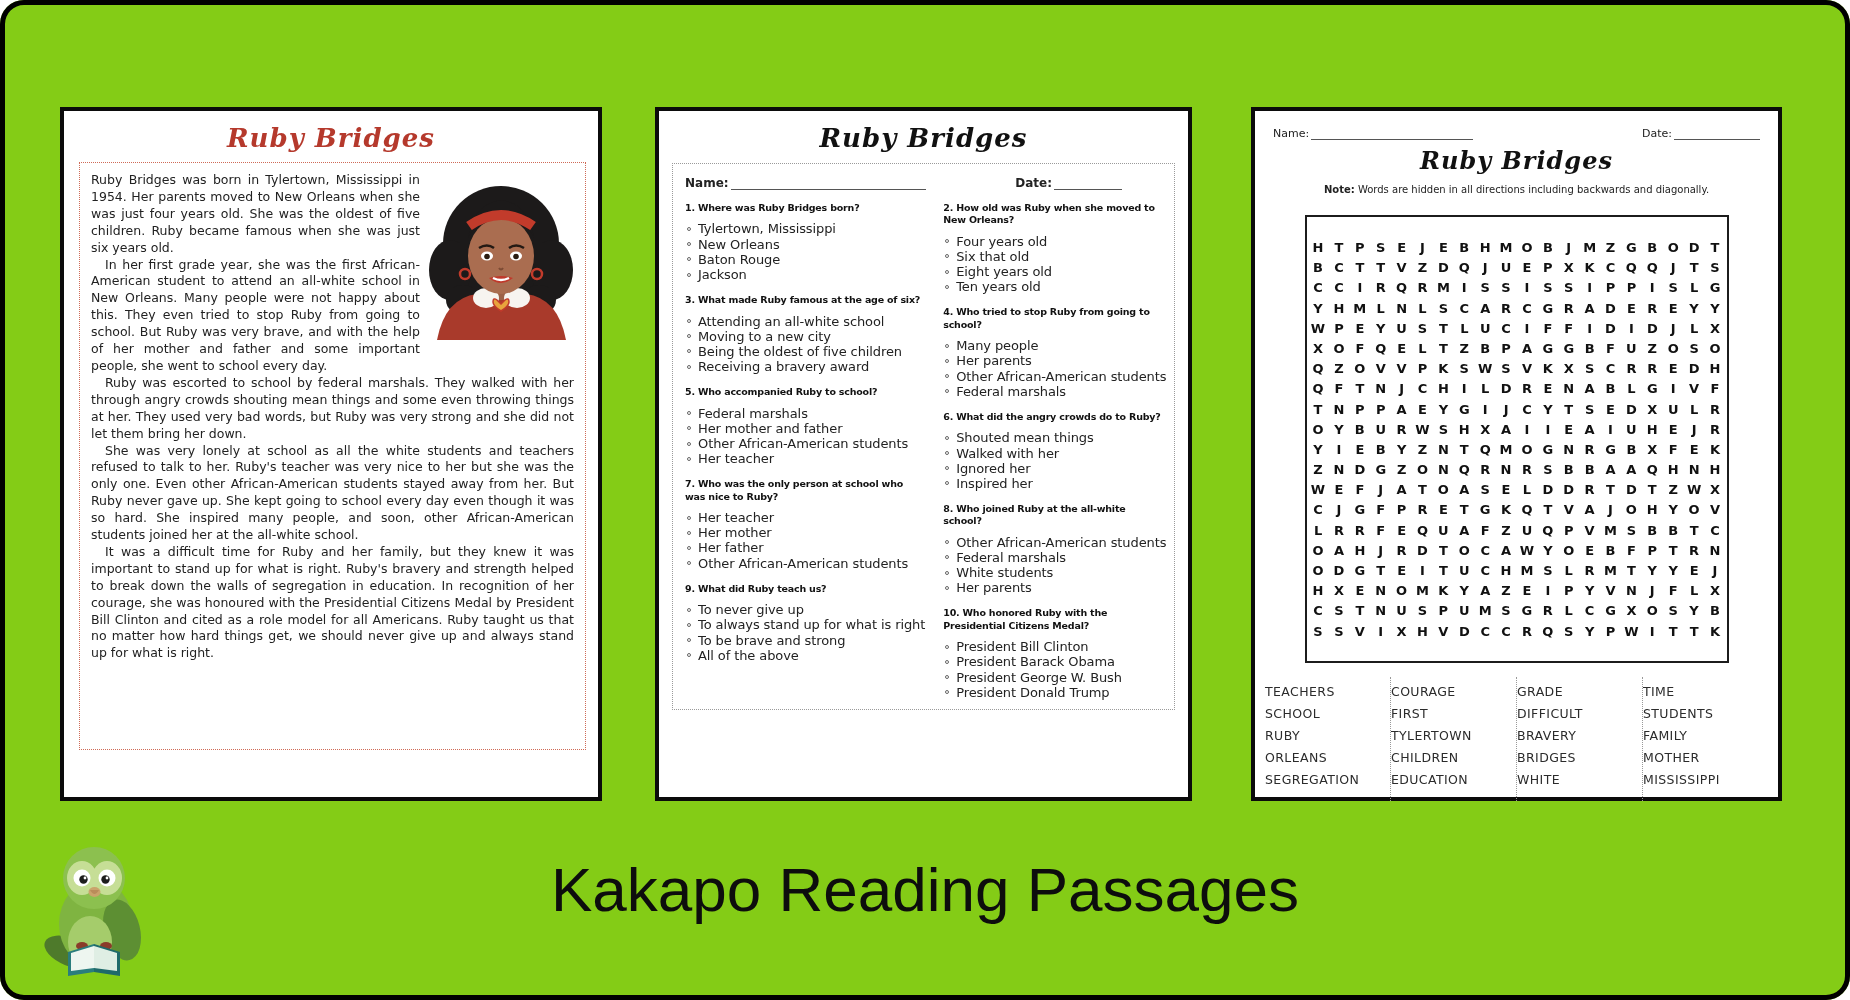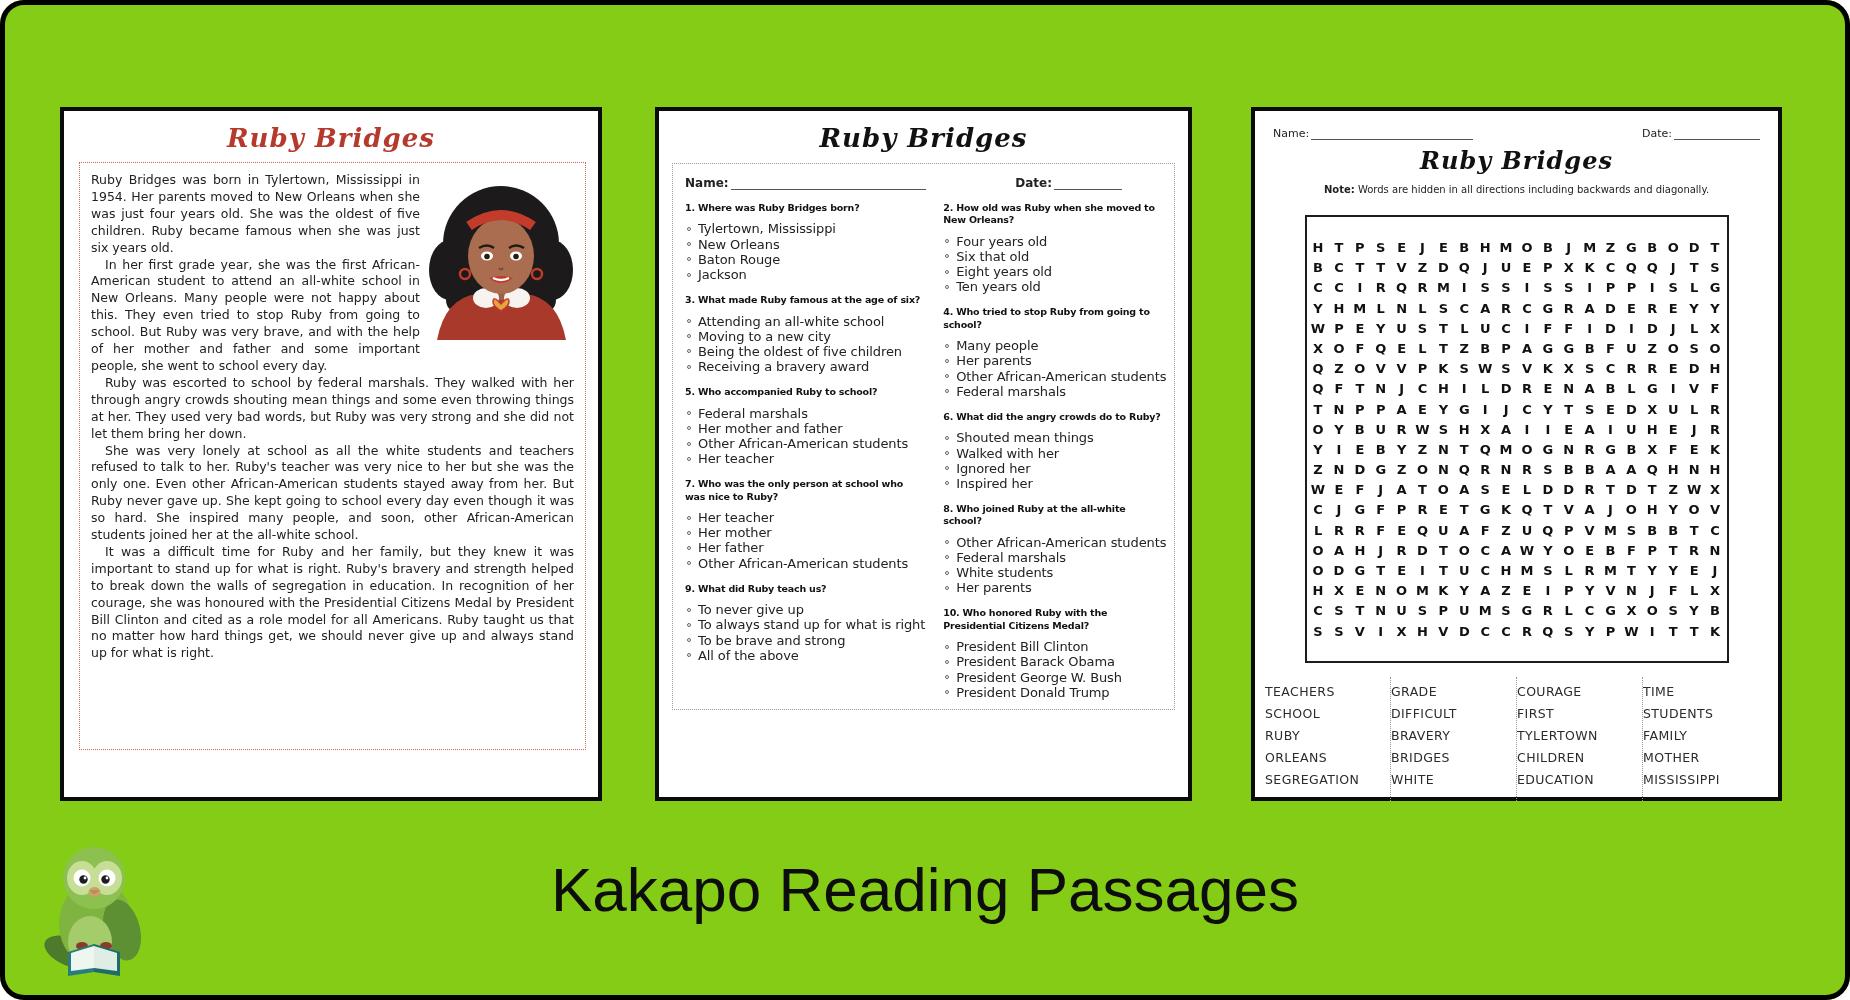--- a/index.html
+++ b/index.html
@@ -375,32 +375,32 @@
       </div>
     <div class="ws-words" id="ws-words">
         <div class="wcol">
           <div class="word">TEACHERS</div>
           <div class="word">SCHOOL</div>
           <div class="word">RUBY</div>
           <div class="word">ORLEANS</div>
           <div class="word">SEGREGATION</div>
         </div>
         <div class="wcol">
+          <div class="word">COURAGE</div>
+          <div class="word">FIRST</div>
+          <div class="word">TYLERTOWN</div>
+          <div class="word">CHILDREN</div>
+          <div class="word">EDUCATION</div>
+        </div>
+        <div class="wcol">
           <div class="word">GRADE</div>
           <div class="word">DIFFICULT</div>
           <div class="word">BRAVERY</div>
           <div class="word">BRIDGES</div>
           <div class="word">WHITE</div>
-        </div>
-        <div class="wcol">
-          <div class="word">COURAGE</div>
-          <div class="word">FIRST</div>
-          <div class="word">TYLERTOWN</div>
-          <div class="word">CHILDREN</div>
-          <div class="word">EDUCATION</div>
         </div>
         <div class="wcol">
           <div class="word">TIME</div>
           <div class="word">STUDENTS</div>
           <div class="word">FAMILY</div>
           <div class="word">MOTHER</div>
           <div class="word">MISSISSIPPI</div>
         </div>
       </div>
   </div>

